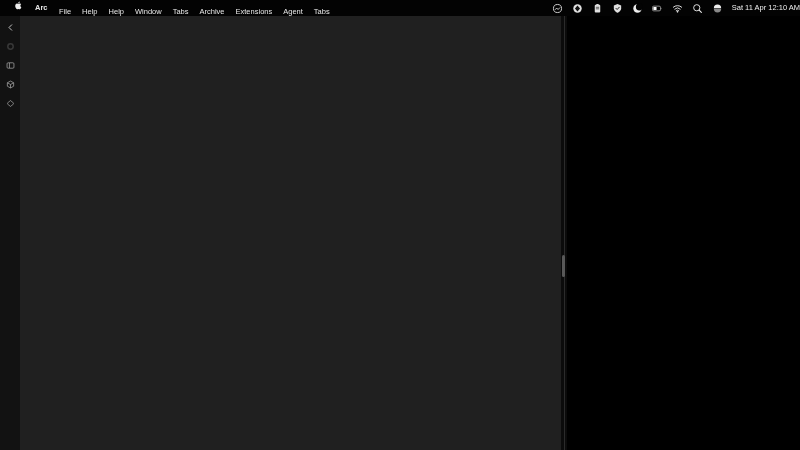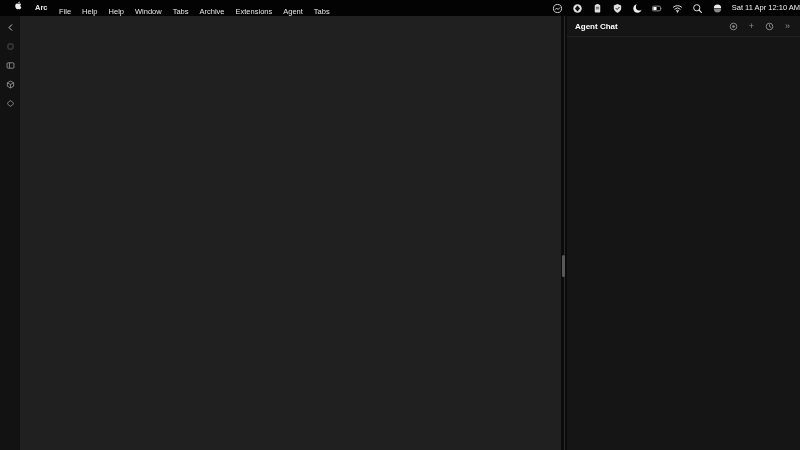--- a/index.html
+++ b/index.html
@@ -181,36 +181,14 @@
     </span>
   </div>
 
   <div class="main-content"></div>
 
   <div class="divider">
     <div class="divider-line"></div>
     <div class="drag-handle"></div>
   </div>
 
-  <div class="agent-panel">
-    <div class="panel-header">
-      <span class="panel-title">Agent Chat</span>
-      <span class="header-icons">
-        <span class="ph-icon">
-          <svg viewBox="0 0 10 10">
-              <circle cx="5" cy="5" r="3.7" fill="none" stroke="#8f8f8f" stroke-width="1"></circle>
-              <circle cx="5" cy="5" r="1.4" fill="#8f8f8f"></circle>
-            </svg>
-        </span>
-        <span class="ph-icon glyph">+</span>
-        <span class="ph-icon">
-          <svg viewBox="0 0 10 10">
-              <circle cx="5" cy="5" r="3.7" fill="none" stroke="#8f8f8f" stroke-width="1"></circle>
-              <path d="M5 3 V5 L6.6 6" fill="none" stroke="#8f8f8f" stroke-width="1" stroke-linecap="round"></path>
-            </svg>
-        </span>
-        <span class="ph-icon glyph">»</span>
-      </span>
-    </div>
-    <div class="panel-body"></div>
-  </div>
 
 </div>
 
 </body></html>

